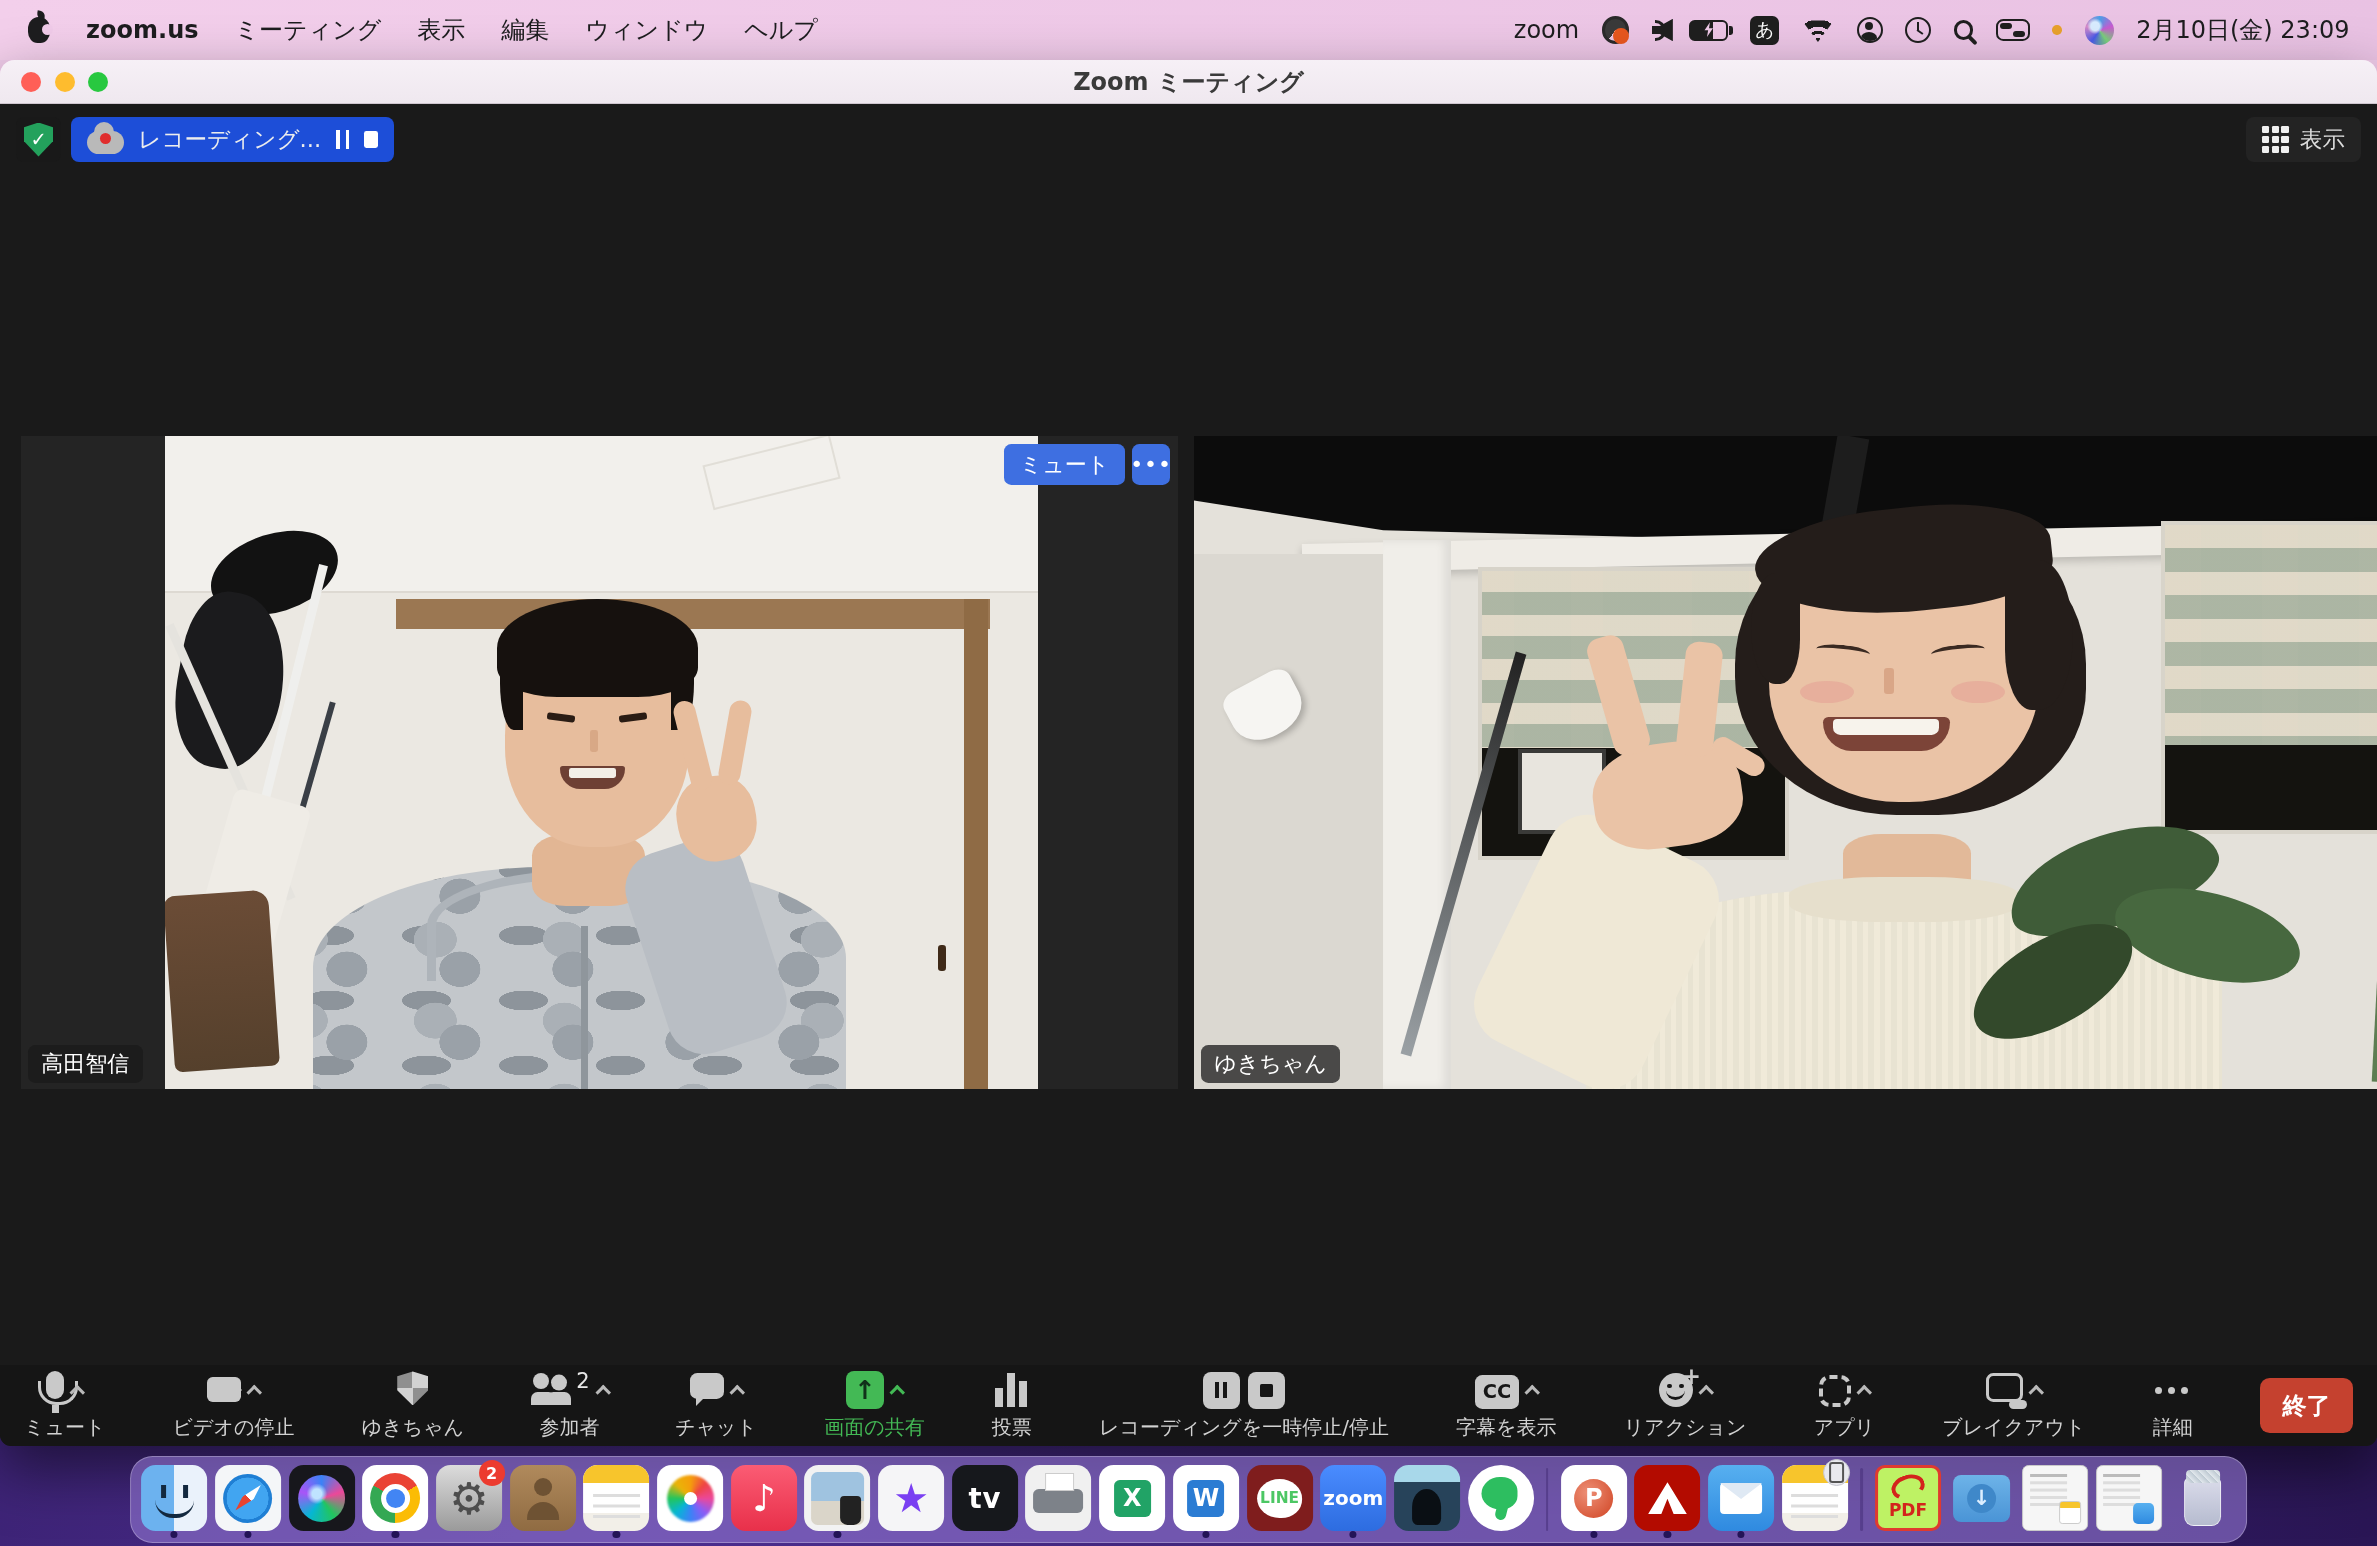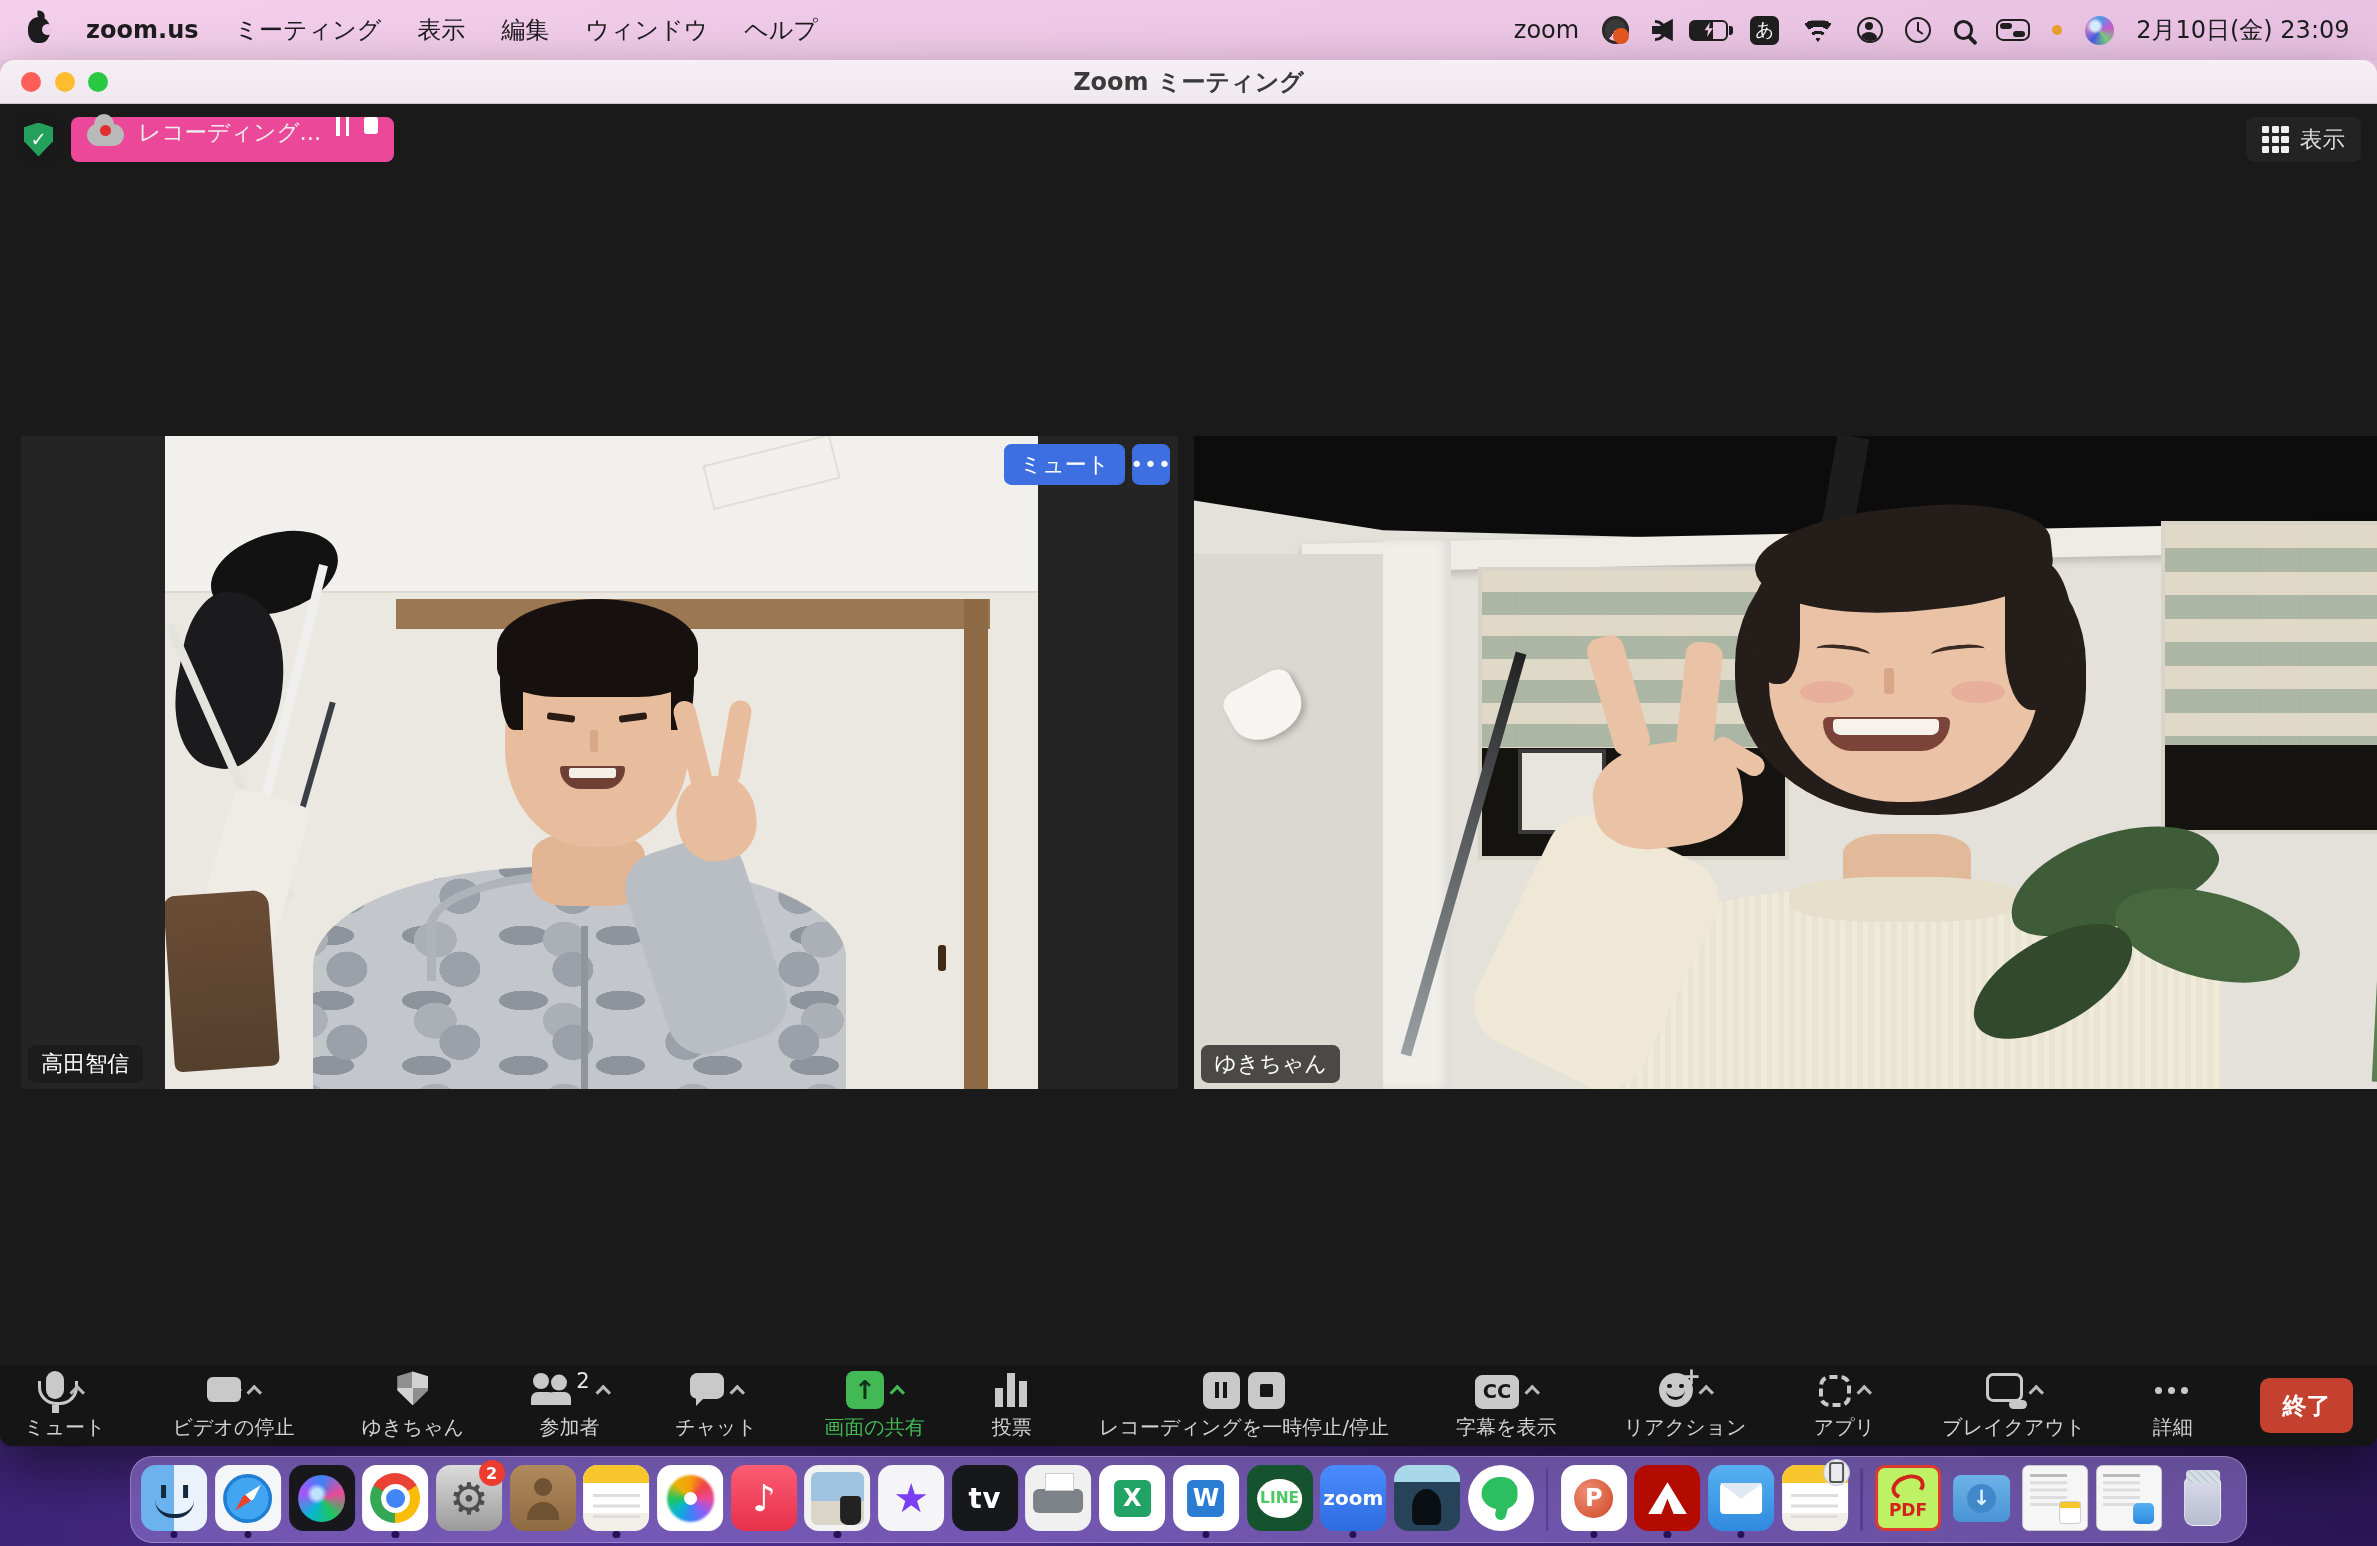--- a/index.html
+++ b/index.html
@@ -51,21 +51,21 @@
   .lights{display:flex;gap:13.7px;margin-left:21px}
   .light{width:20px;height:20px;border-radius:50%}
   .l-close{background:#ff5f57}.l-min{background:#febc2e}.l-zoom{background:#28c840}
   .wtitle{position:absolute;left:0;right:0;text-align:center;font-size:24px;font-weight:600;color:#3a3a3a}
   .content{flex:1;background:#1a1a1a;position:relative}
 
   
   .indicator{position:absolute;top:13px;left:16px;display:flex;gap:9.7px;align-items:center}
   .shield{width:45px;height:45px;background:#191919;border-radius:8px;display:flex;align-items:center;justify-content:center}
   .shield i{width:29px;height:34px;background:#23a15c;clip-path:polygon(50% 0,100% 14%,100% 55%,50% 100%,0 55%,0 14%);display:flex;align-items:center;justify-content:center;color:#fff;font-size:19.4px;font-style:normal;font-weight:700}
-  .recpill{height:45px;background:#ec4899;border-radius:8px;display:flex;align-items:flex-start;gap:14.6px;padding:0 16px}
+  .recpill{height:45px;background:#1d4ed8;border-radius:8px;display:flex;align-items:center;gap:14.6px;padding:0 16px}
   .cloud{width:37px;height:22.6px;background:#b9b9b9;border-radius:12px;position:relative;margin-top:6.5px}
   .cloud::before{content:"";position:absolute;left:7.3px;top:-9.7px;width:20px;height:20px;background:#b9b9b9;border-radius:50%}
   .cloud::after{content:"";position:absolute;left:13px;top:1.6px;width:11.3px;height:11.3px;background:#e02d2d;border-radius:50%}
   .reclabel{color:#ededed;font-size:22.6px}
   .rec-pause{width:13.7px;height:19.4px;background:linear-gradient(90deg,#fff 0 4px,transparent 4px 9.7px,#fff 9.7px)}
   .rec-stop{width:13.7px;height:17px;background:#fff;border-radius:2.4px}
   .viewbtn{position:absolute;top:13px;right:16px;height:45px;background:#232323;border-radius:8px;display:flex;align-items:center;gap:11.3px;padding:0 16px;color:#dcdcdc;font-size:22.6px}
   .grid9{display:grid;grid-template-columns:repeat(3,7.3px);grid-template-rows:repeat(3,7.3px);gap:2.4px}
   .grid9 i{background:#f0f0f0;border-radius:1.2px}
 
@@ -164,21 +164,21 @@
   .d-photoutil::after{content:"";position:absolute;right:9.7px;bottom:6.5px;width:21px;height:29px;background:#222;border-radius:4px 4px 7.3px 7.3px}
   .d-imovie{background:#f5f5f7;color:#7a3ff2;font-size:40px}
   .d-atv{background:#16181c;color:#fff;font-size:27.5px;letter-spacing:0.8px}
   .d-printer{background:#f0f0f0}
   .d-printer::before{content:"";position:absolute;top:24px;left:8px;right:8px;height:24px;background:#7d8289;border-radius:5.7px}
   .d-printer::after{content:"";position:absolute;top:8px;left:19.4px;width:27.5px;height:16px;background:#fff;border:1.6px solid #ccc}
   .d-excel{background:#fff}.d-word{background:#fff}.d-ppt{background:#fff}
   .d-excel .g{width:37px;height:37px;background:#21a366;color:#fff;border-radius:5.7px;font-size:24px;display:flex;align-items:center;justify-content:center}
   .d-word .g{width:37px;height:37px;background:#2b7cd3;color:#fff;border-radius:5.7px;font-size:24px;display:flex;align-items:center;justify-content:center}
   .d-ppt .g{width:39px;height:39px;background:radial-gradient(circle at 35% 35%,#ed8f76,#d04423);color:#fff;border-radius:50%;font-size:24px;display:flex;align-items:center;justify-content:center}
-  .d-line{background:#14532d}
+  .d-line{background:#7f1d1d}
   .d-line::before{content:"";position:absolute;width:45px;height:39px;background:#fff;border-radius:50% 50% 46% 50%}
   .d-line .g{color:#4cc764;font-size:15.4px}
   .d-zoomapp{background:linear-gradient(#4a8cff,#2d6ce0);color:#fff;font-size:20px;font-weight:600}
   .d-kindle{background:linear-gradient(#a8d8ea 0 26%,#27435a 26%)}
   .d-kindle::after{content:"";position:absolute;left:18px;bottom:6.5px;width:29px;height:36px;background:#0a0f14;border-radius:50% 50% 18% 18%}
   .d-evernote{background:#fff;border-radius:50%}
   .d-evernote::before{content:"";position:absolute;width:36px;height:32px;background:#2dbe60;border-radius:52% 44% 42% 50%;transform:translate(-1.6px,-4.9px)}
   .d-evernote::after{content:"";position:absolute;left:28px;bottom:11.3px;width:10.5px;height:19.4px;background:#2dbe60;border-radius:0 0 9.7px 9.7px;transform:rotate(14deg)}
   .d-acrobat{background:#b30b00}
   .d-acrobat::before{content:"";position:absolute;width:39px;height:32px;background:#fff;clip-path:polygon(50% 0,100% 100%,66% 100%,50% 52%,34% 100%,0 100%)}

